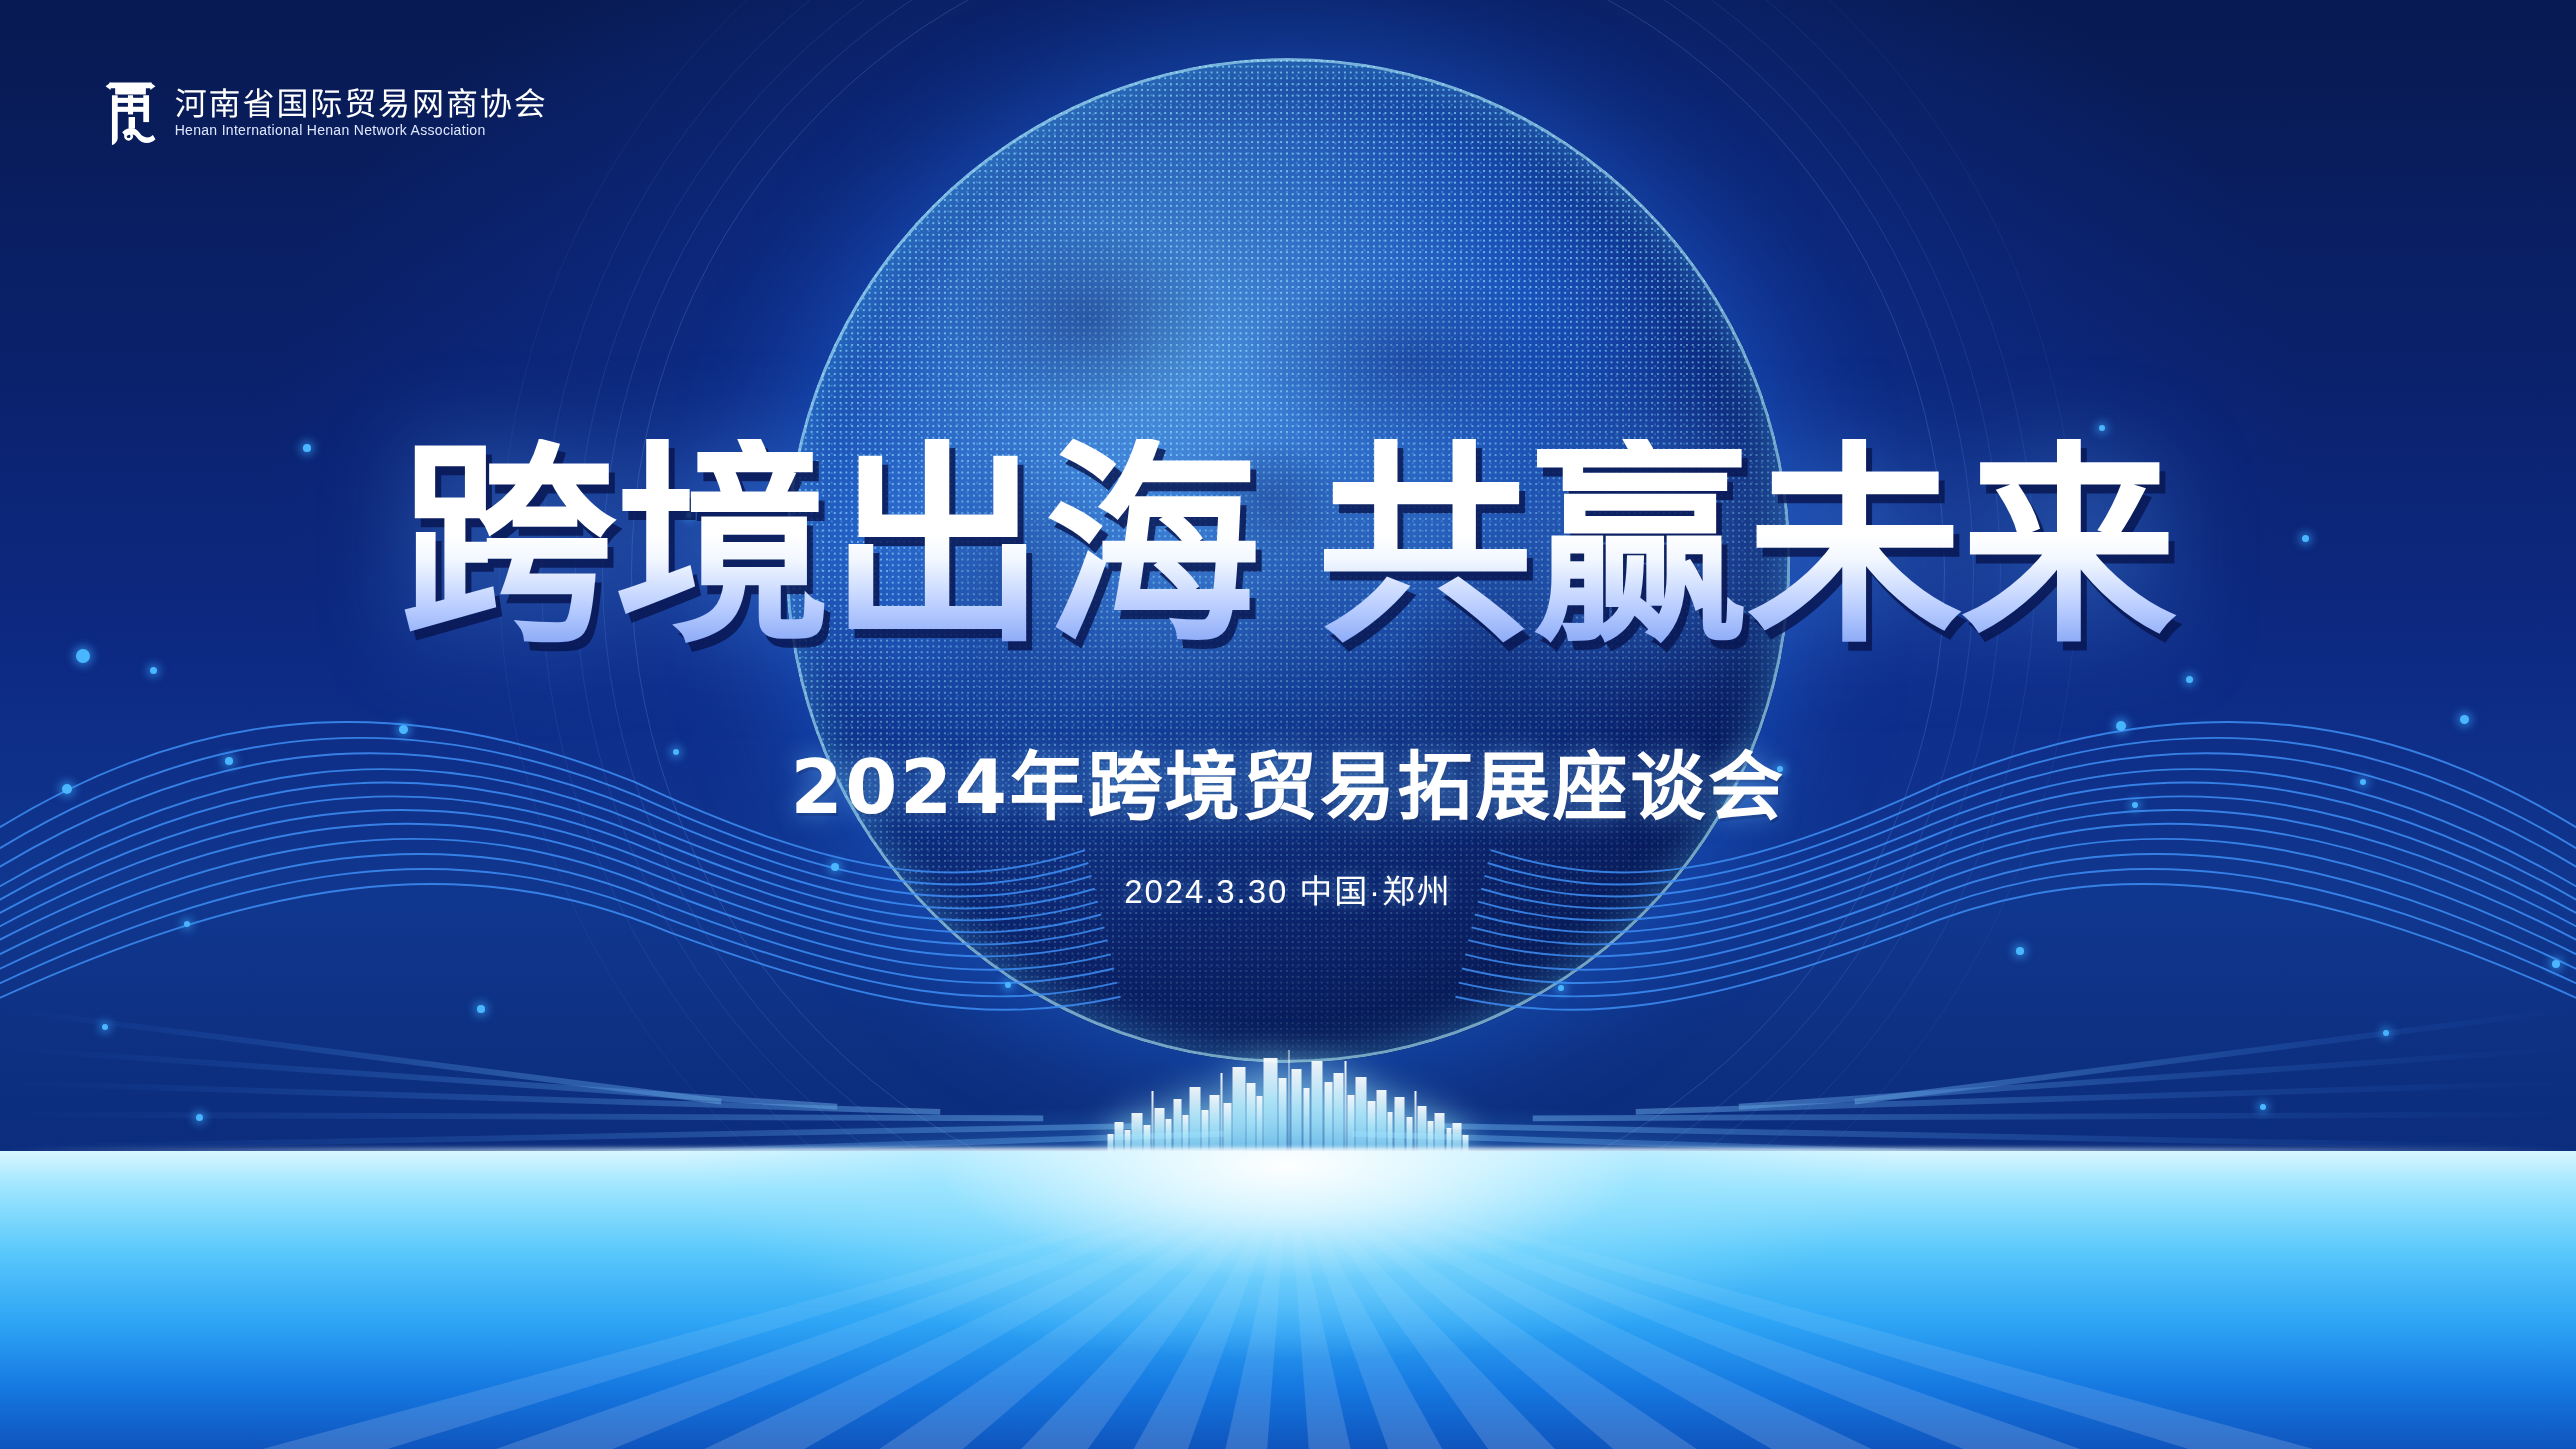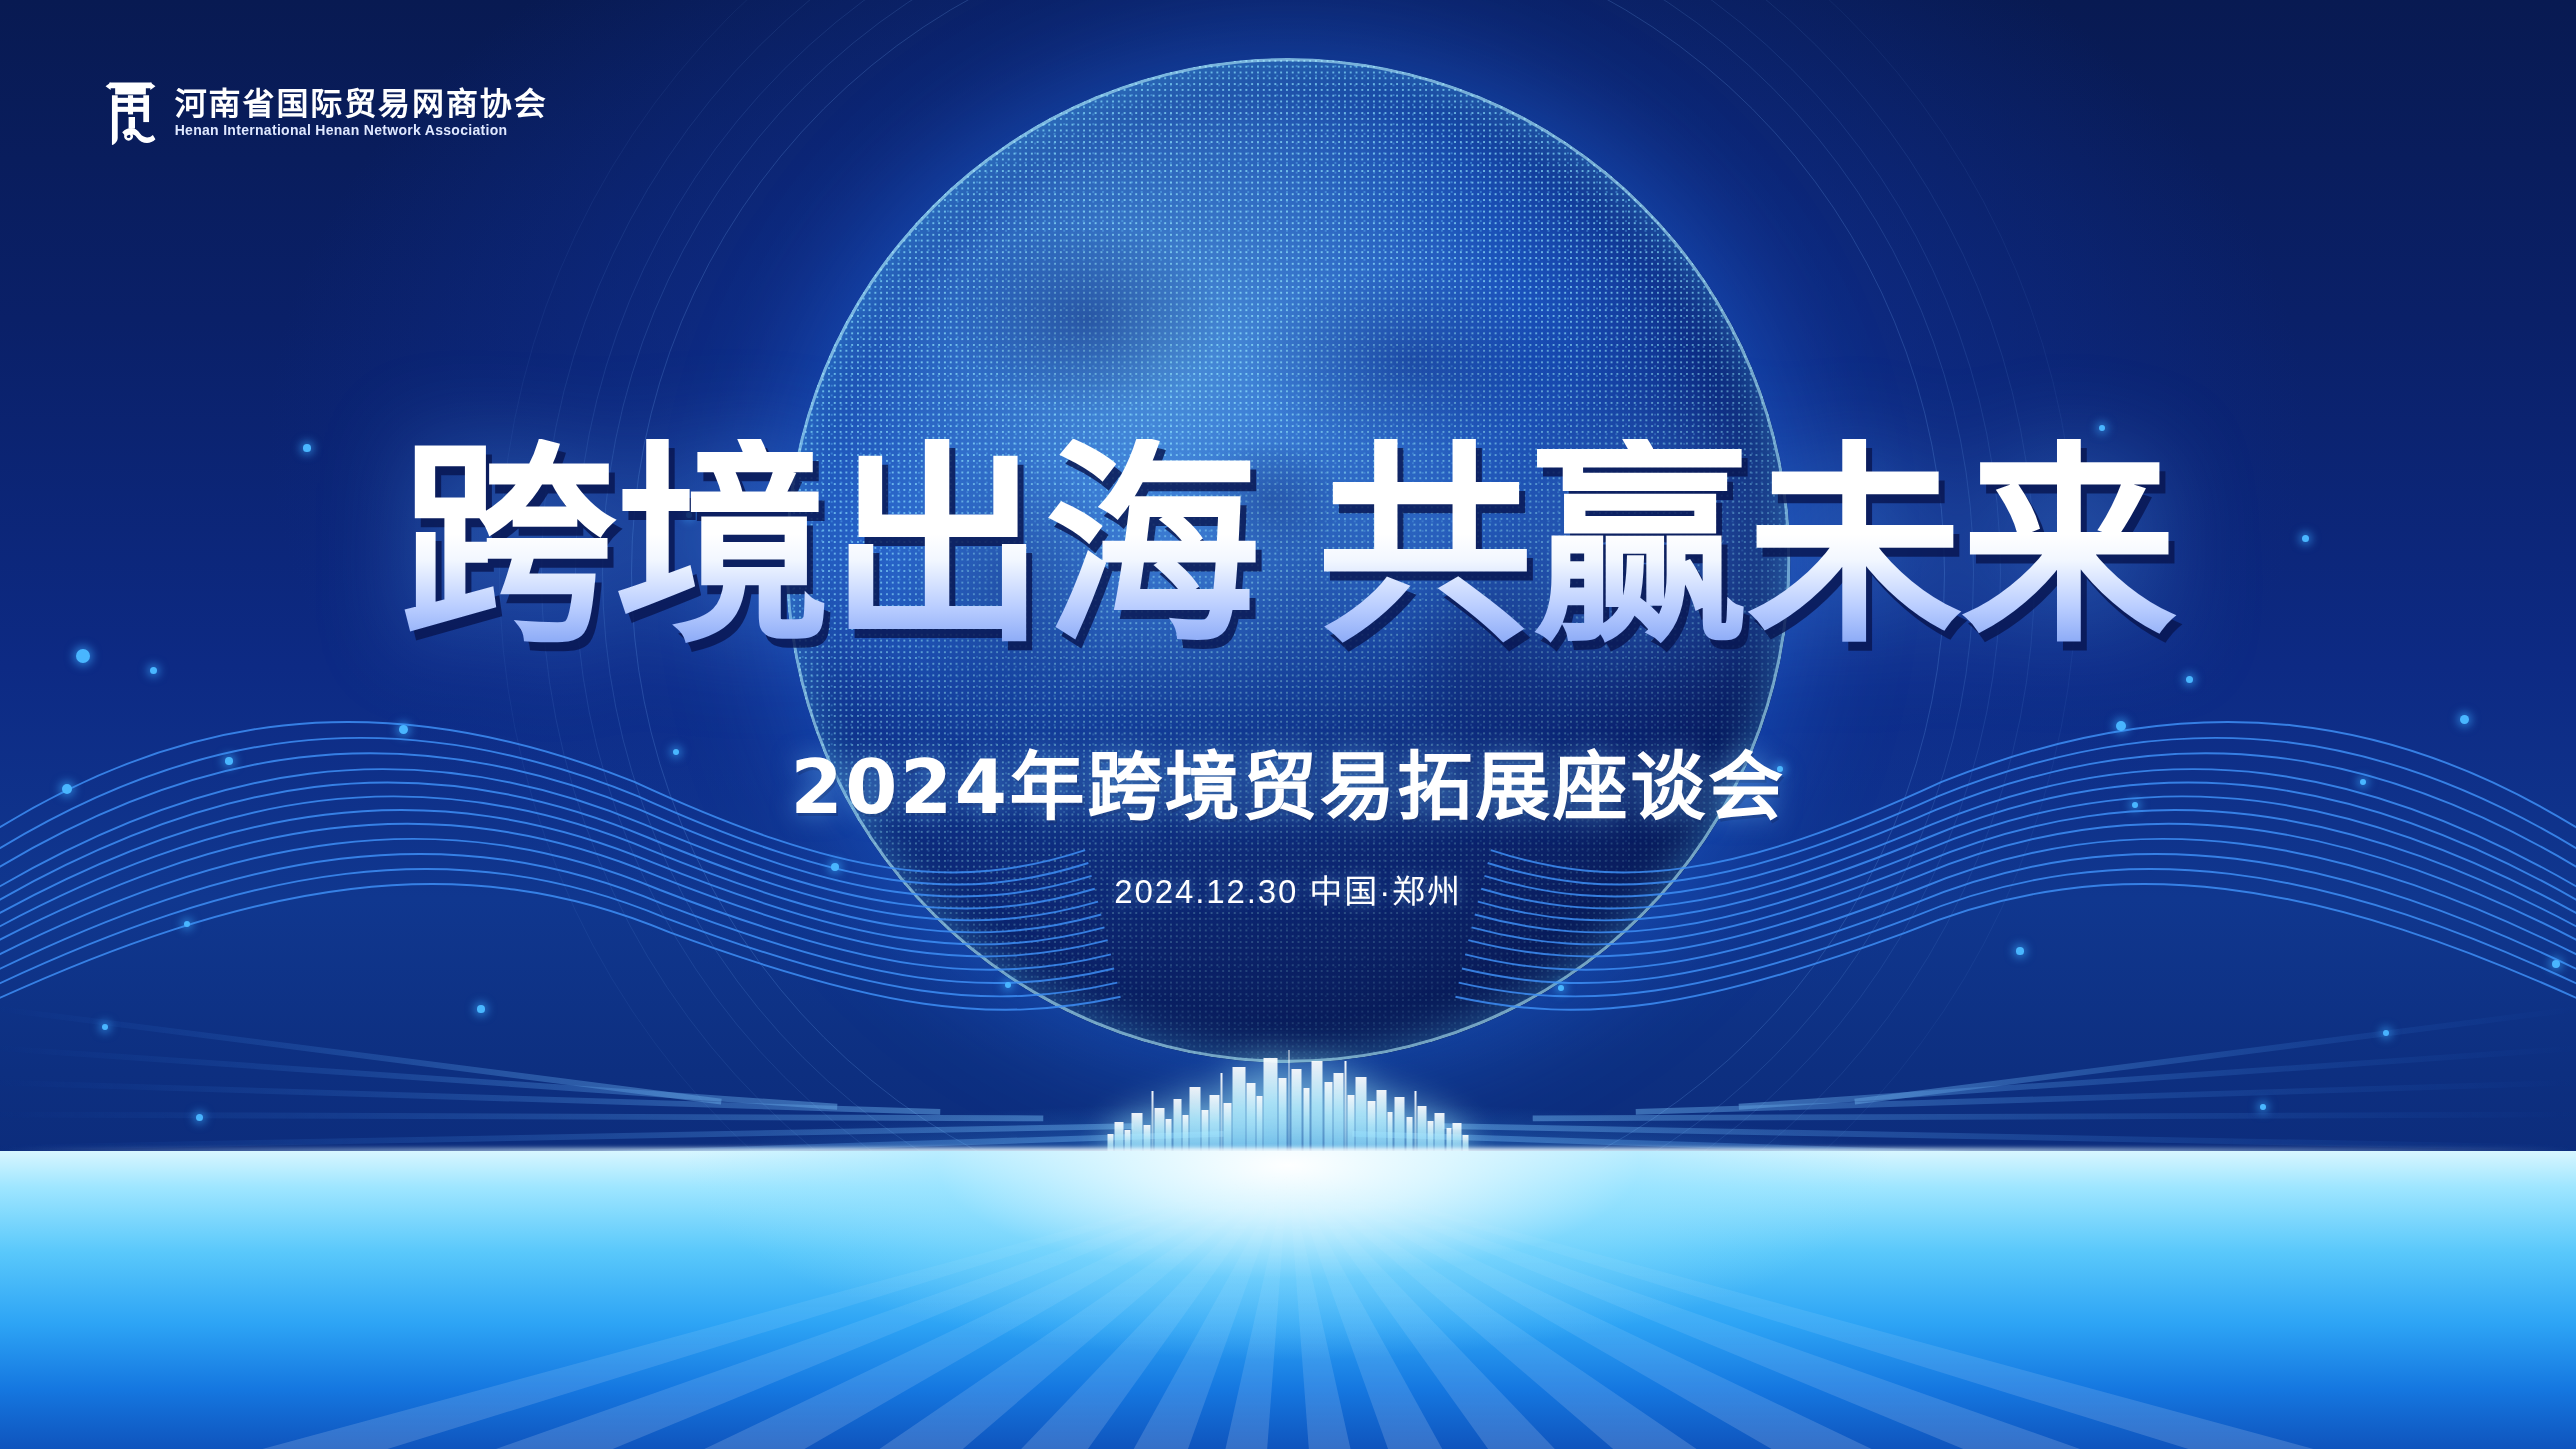--- a/index.html
+++ b/index.html
@@ -78,21 +78,21 @@
   .streaks{position:absolute;left:0;top:921px;width:2576px;height:258px;pointer-events:none;opacity:.75;}
 
   
   .city{position:absolute;left:50%;bottom:291px;transform:translateX(-50%);
     width:361px;height:109px;display:flex;align-items:flex-end;justify-content:center;gap:1.3px;
     filter:drop-shadow(0 0 16.7px rgba(160,235,255,.9));}
   .bld{background:linear-gradient(180deg, rgba(255,255,255,.92) 0%, rgba(185,240,255,.8) 45%, rgba(120,215,255,.55) 100%);}
   .spire{width:1.9px;background:linear-gradient(180deg,rgba(255,255,255,.95),rgba(140,225,255,.3));}
 
   
-  #logo{position:absolute;left:103px;top:77px;display:flex;align-items:center;gap:16.7px;font-weight:bold;}
+  #logo{position:absolute;left:103px;top:77px;display:flex;align-items:center;gap:16.7px;}
   #logo .mark{width:55px;height:71px;flex:0 0 auto;}
   #logo .txt{display:flex;flex-direction:column;gap:3.9px;}
   #logo .cn{color:#fff;font-size:32px;letter-spacing:1.9px;line-height:1;white-space:nowrap;}
   #logo .en{color:#dfe8ff;font-size:14px;letter-spacing:0.3px;line-height:1;white-space:nowrap;}
 
   
   #tagline{position:absolute;left:0;top:371px;width:2576px;text-align:center;
     color:#fff;font-size:33px;letter-spacing:16.7px;text-indent:16.7px;
     text-shadow:0 0 16.7px rgba(140,210,255,.55);white-space:nowrap;}
 
@@ -321,16 +321,16 @@
       <div class="cn">河南省国际贸易网商协会</div>
       <div class="en">Henan International Henan Network Association</div>
     </div>
   </div>
 
 
   <div id="headline"><span>跨境出海</span><span class="gap"></span><span>共赢未来</span></div>
 
   <div id="subtitle">2024年跨境贸易拓展座谈会</div>
 
-  <div id="datestamp">2024.12.30  中国·郑州</div>
+  <div id="datestamp">2024.3.30  中国·郑州</div>
 
 </div>
 
 
 </body></html>

